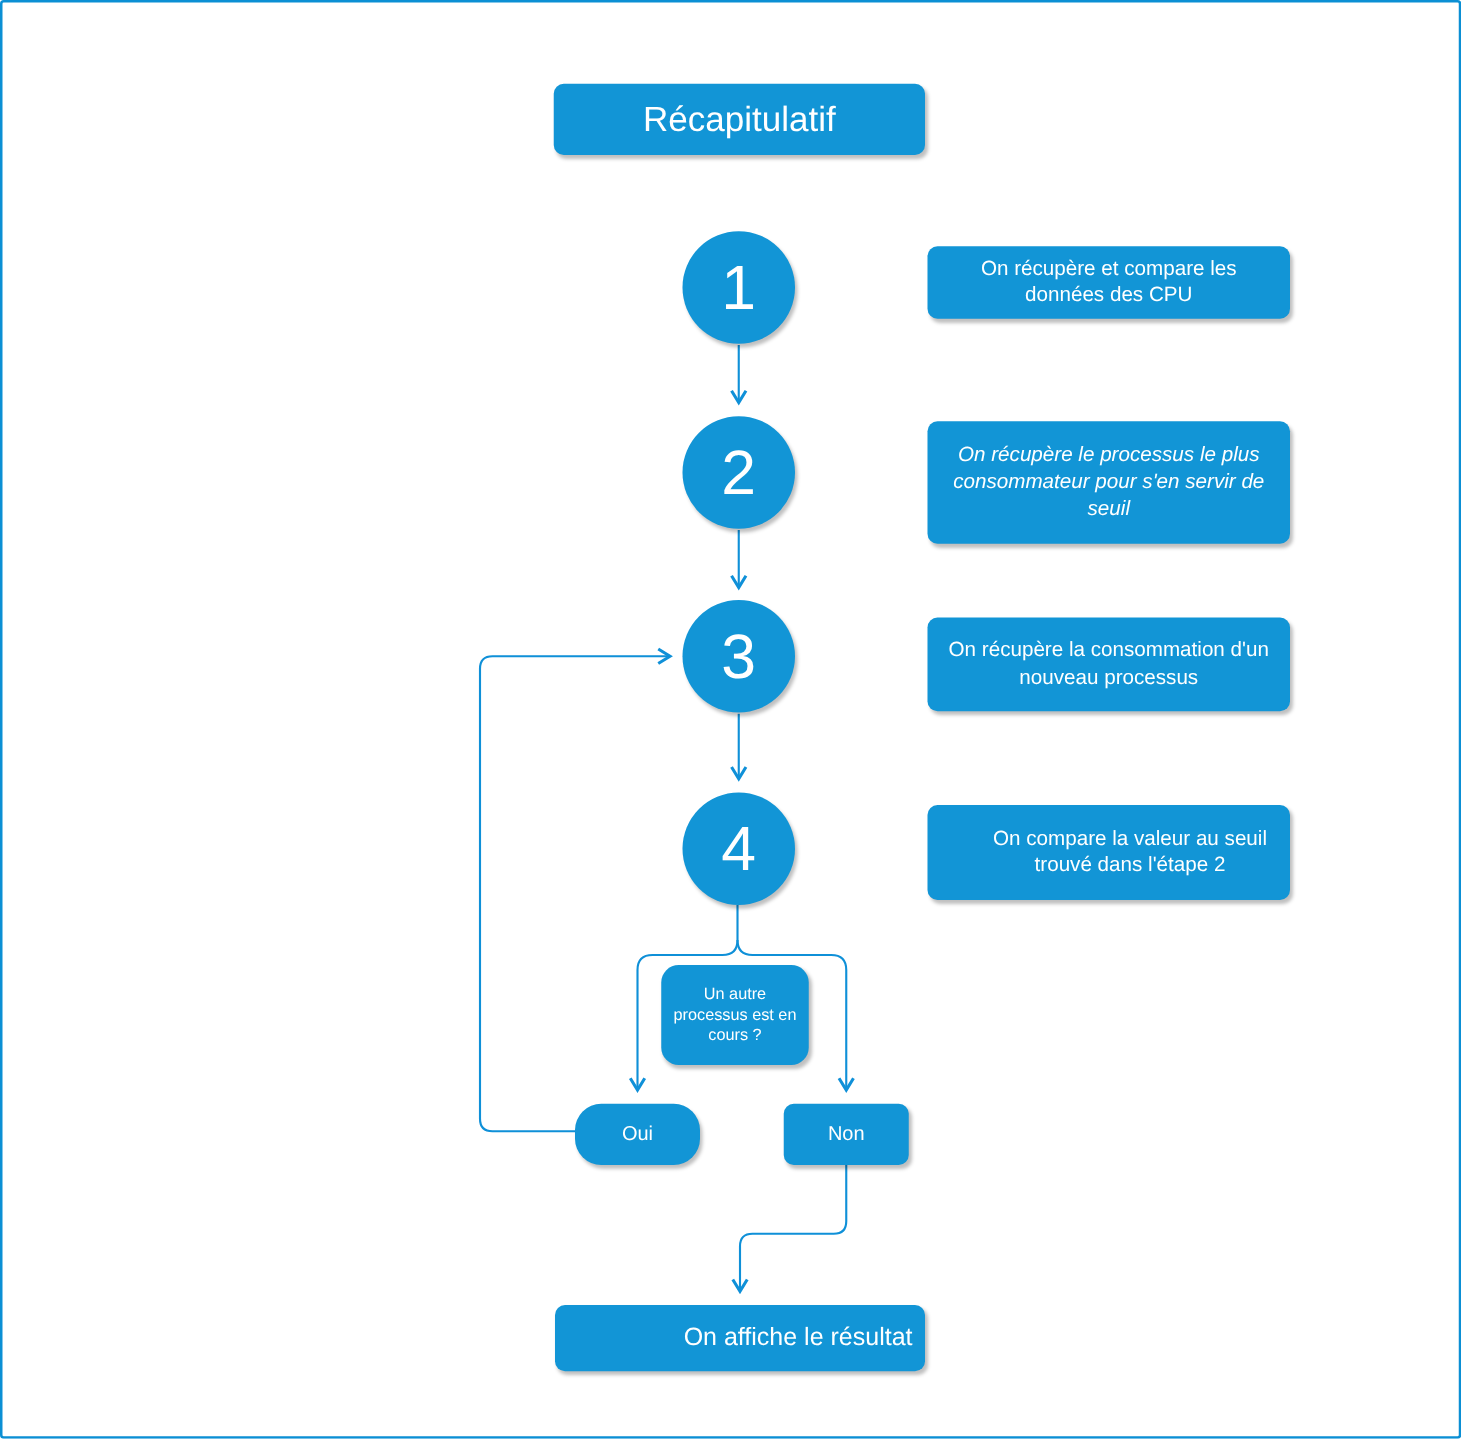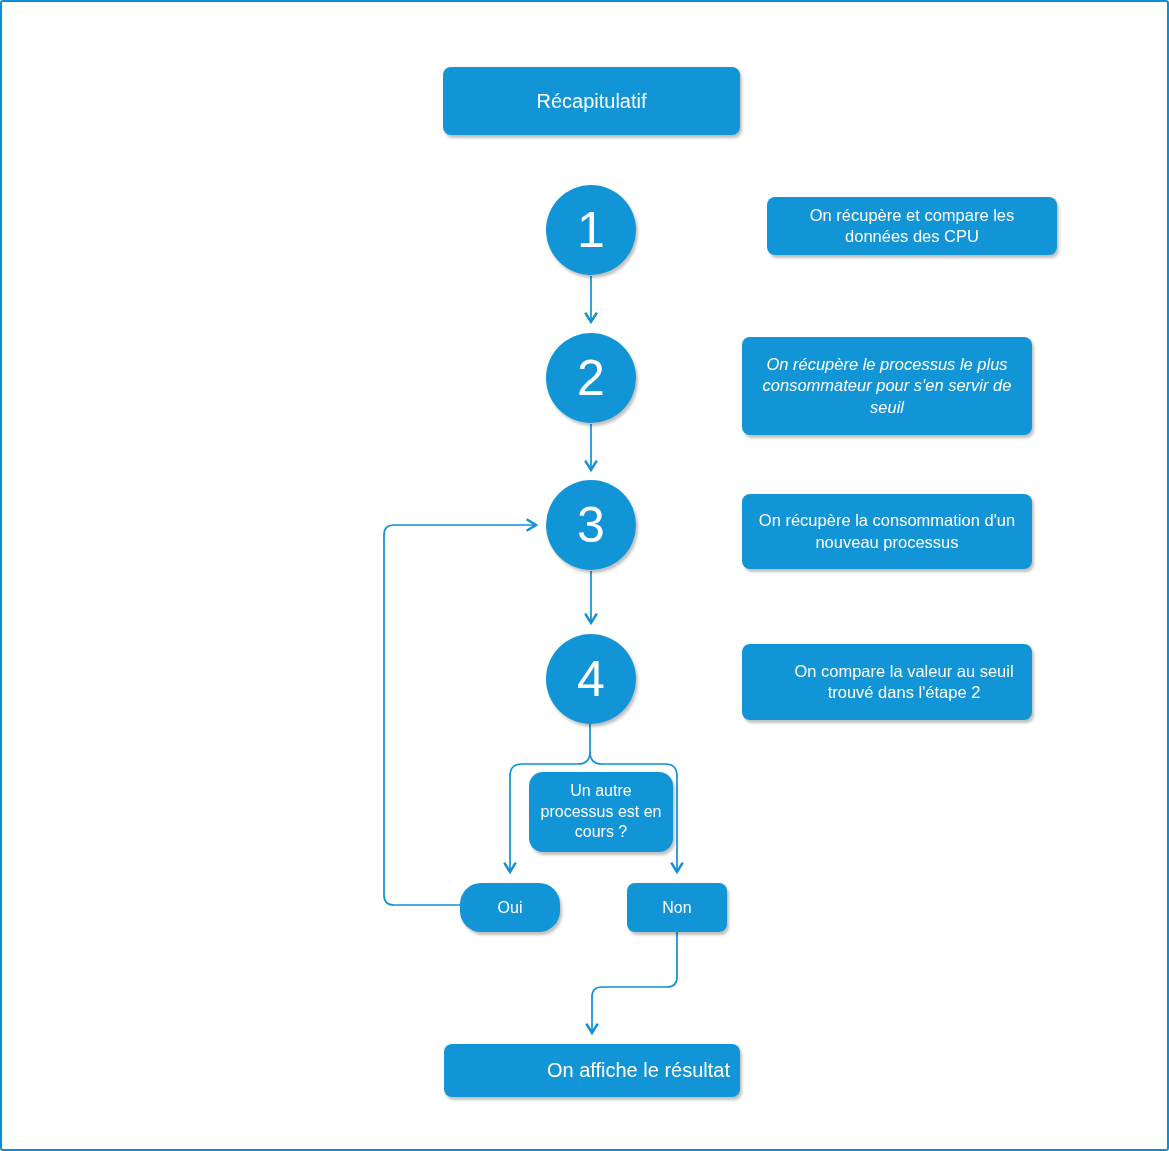--- a/index.html
+++ b/index.html
@@ -30,42 +30,42 @@
   .connector-layer path { stroke: var(--line); stroke-width: 1.7; fill: none; }
   .shape {
     position: absolute;
     background: var(--shape-fill);
     color: var(--text);
     display: flex; align-items: center; justify-content: center;
     text-align: center;
     box-shadow: 2px 3px 3px rgba(0,0,0,0.25);
   }
   .rounded-box { border-radius: 8px; padding: 4px 10px; }
-  .title-box   { left: 441px; top: 65px;  width: 297px; height: 68px; font-size: 20px; }
+  .title-box   { left: 441px; top: 65px;  width: 297px; height: 57px; font-size: 28px; }
   .step-box    { left: 740px; width: 290px; font-size: 16.5px; line-height: 1.28; }
-  .step-box-1  { top: 195px; height: 58px; margin-left: 25px; }
+  .step-box-1  { top: 195px; height: 58px; }
   .step-box-2  { top: 335px; height: 98px; font-style: italic; }
   .step-box-3  { top: 492px; height: 75px; }
   .step-box-4  { top: 642px; height: 76px; padding-left: 44px; }
   .circle {
     left: 544px; width: 90px; height: 90px;
     border-radius: 50%;
     font-size: 50px;
   }
   .circle-1 { top: 183px; }
   .circle-2 { top: 331px; }
   .circle-3 { top: 478px; }
   .circle-4 { top: 632px; }
   .note-box {
     left: 63px; top: 623px; width: 295px; height: 100px;
     border-radius: 10px; font-size: 20px; line-height: 1.33;
   }
   .decision-box {
-    left: 527px; top: 770px; width: 144px; height: 80px;
-    border-radius: 14px; font-size: 16px; line-height: 1.3; padding: 4px 6px;
+    left: 527px; top: 770px; width: 118px; height: 80px;
+    border-radius: 14px; font-size: 13px; line-height: 1.3; padding: 4px 6px;
   }
   .yes-box { left: 458px; top: 881px; width: 100px; height: 49px; font-size: 16px; border-radius: 21px; }
   .no-box  { left: 625px; top: 881px; width: 100px; height: 49px; font-size: 16px; }
   .result-box { left: 442px; top: 1042px; width: 296px; height: 53px; font-size: 20px; justify-content: flex-end; }
 </style>
 </head>
 <body>
 
 <div class="canvas">
 

